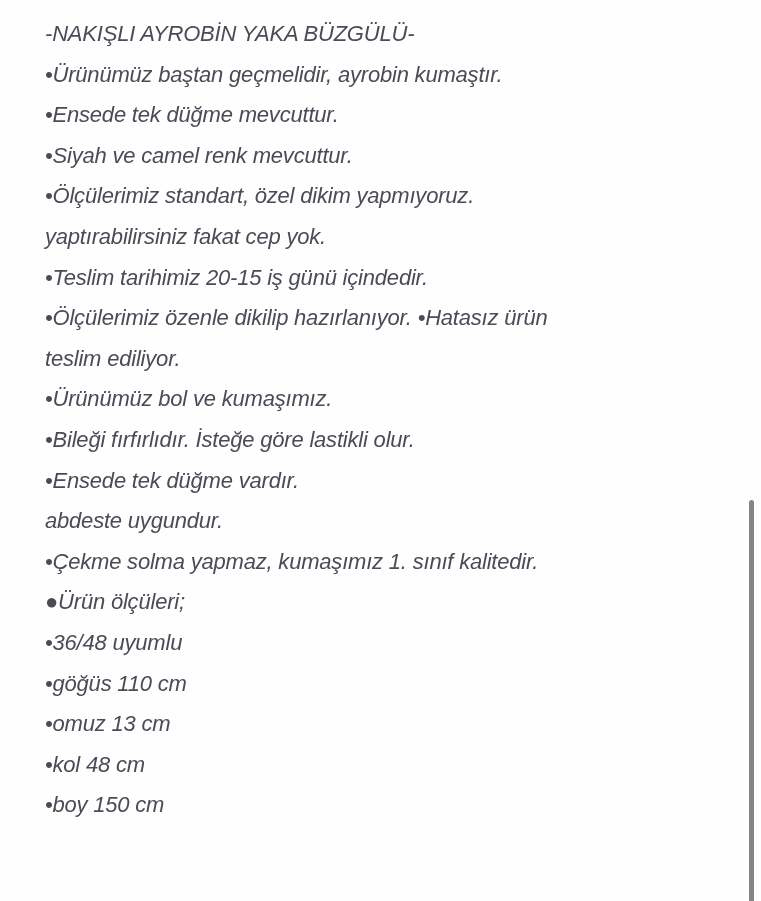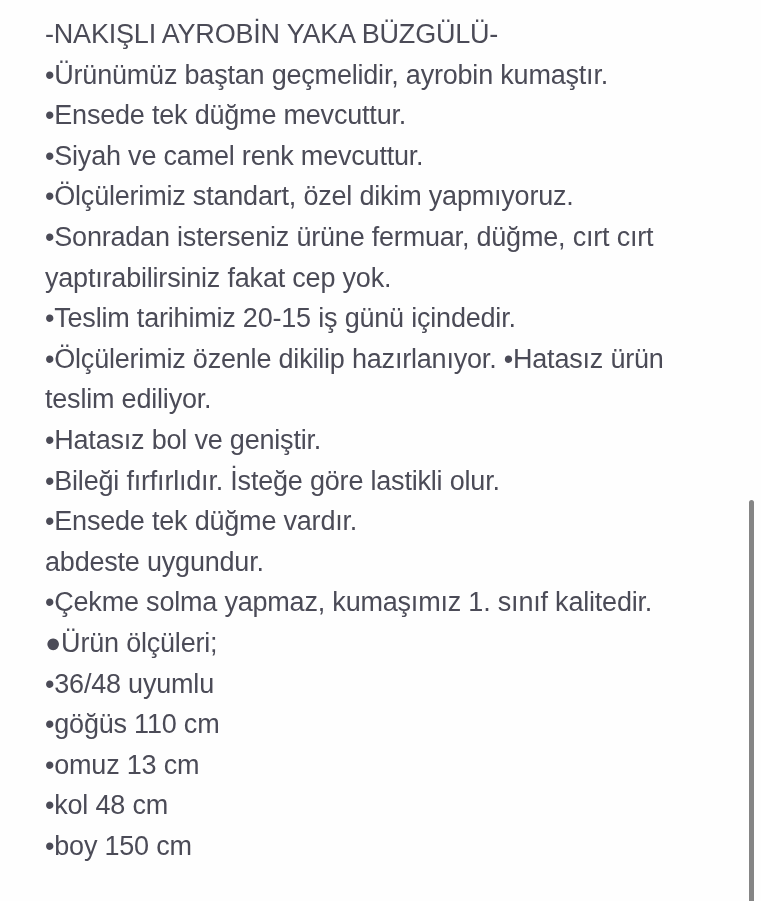--- a/index.html
+++ b/index.html
@@ -4,48 +4,48 @@
   <style>
     html, body { margin: 0; padding: 0; }
     body {
       width: 761px; height: 901px; overflow: hidden;
       background: #fefefe; position: relative;
       font-family: "Liberation Sans", sans-serif;
     }
     .doc {
       position: absolute; left: 45px; top: 14px; right: 24px;
       color: #4b4b57;
-      font-size: 27px;
+      font-size: 22px;
       letter-spacing: -0.2px;
+      font-style: italic;
     }
     .line {
       height: 40.6px; line-height: 40.6px;
       white-space: nowrap;
     }
     .scrollbar {
       position: absolute; left: 749px; top: 500px;
       width: 5px; height: 401px;
       background: #858585; border-radius: 3px 3px 0 0;
     }
   </style>
 </head>
 <body>
 
 <div class="doc">
   <div class="line">-NAKIŞLI AYROBİN YAKA BÜZGÜLÜ-</div>
   <div class="line">•Ürünümüz baştan geçmelidir, ayrobin kumaştır.</div>
   <div class="line">•Ensede tek düğme mevcuttur.</div>
   <div class="line">•Siyah ve camel renk mevcuttur.</div>
   <div class="line">•Ölçülerimiz standart, özel dikim yapmıyoruz.</div>
-  <div class="line">•Sonradan isterseniz ürüne fermuar, düğme, cırt cırt</div>
   <div class="line">yaptırabilirsiniz fakat cep yok.</div>
   <div class="line">•Teslim tarihimiz 20-15 iş günü içindedir.</div>
   <div class="line">•Ölçülerimiz özenle dikilip hazırlanıyor. •Hatasız ürün</div>
   <div class="line">teslim ediliyor.</div>
-  <div class="line">•Hatasız bol ve geniştir.</div>
+  <div class="line">•Ürünümüz bol ve kumaşımız.</div>
   <div class="line">•Bileği fırfırlıdır. İsteğe göre lastikli olur.</div>
   <div class="line">•Ensede tek düğme vardır.</div>
   <div class="line">abdeste uygundur.</div>
   <div class="line">•Çekme solma yapmaz, kumaşımız 1. sınıf kalitedir.</div>
   <div class="line">●Ürün ölçüleri;</div>
   <div class="line">•36/48 uyumlu</div>
   <div class="line">•göğüs 110 cm</div>
   <div class="line">•omuz 13 cm</div>
   <div class="line">•kol 48 cm</div>
   <div class="line">•boy 150 cm</div>

